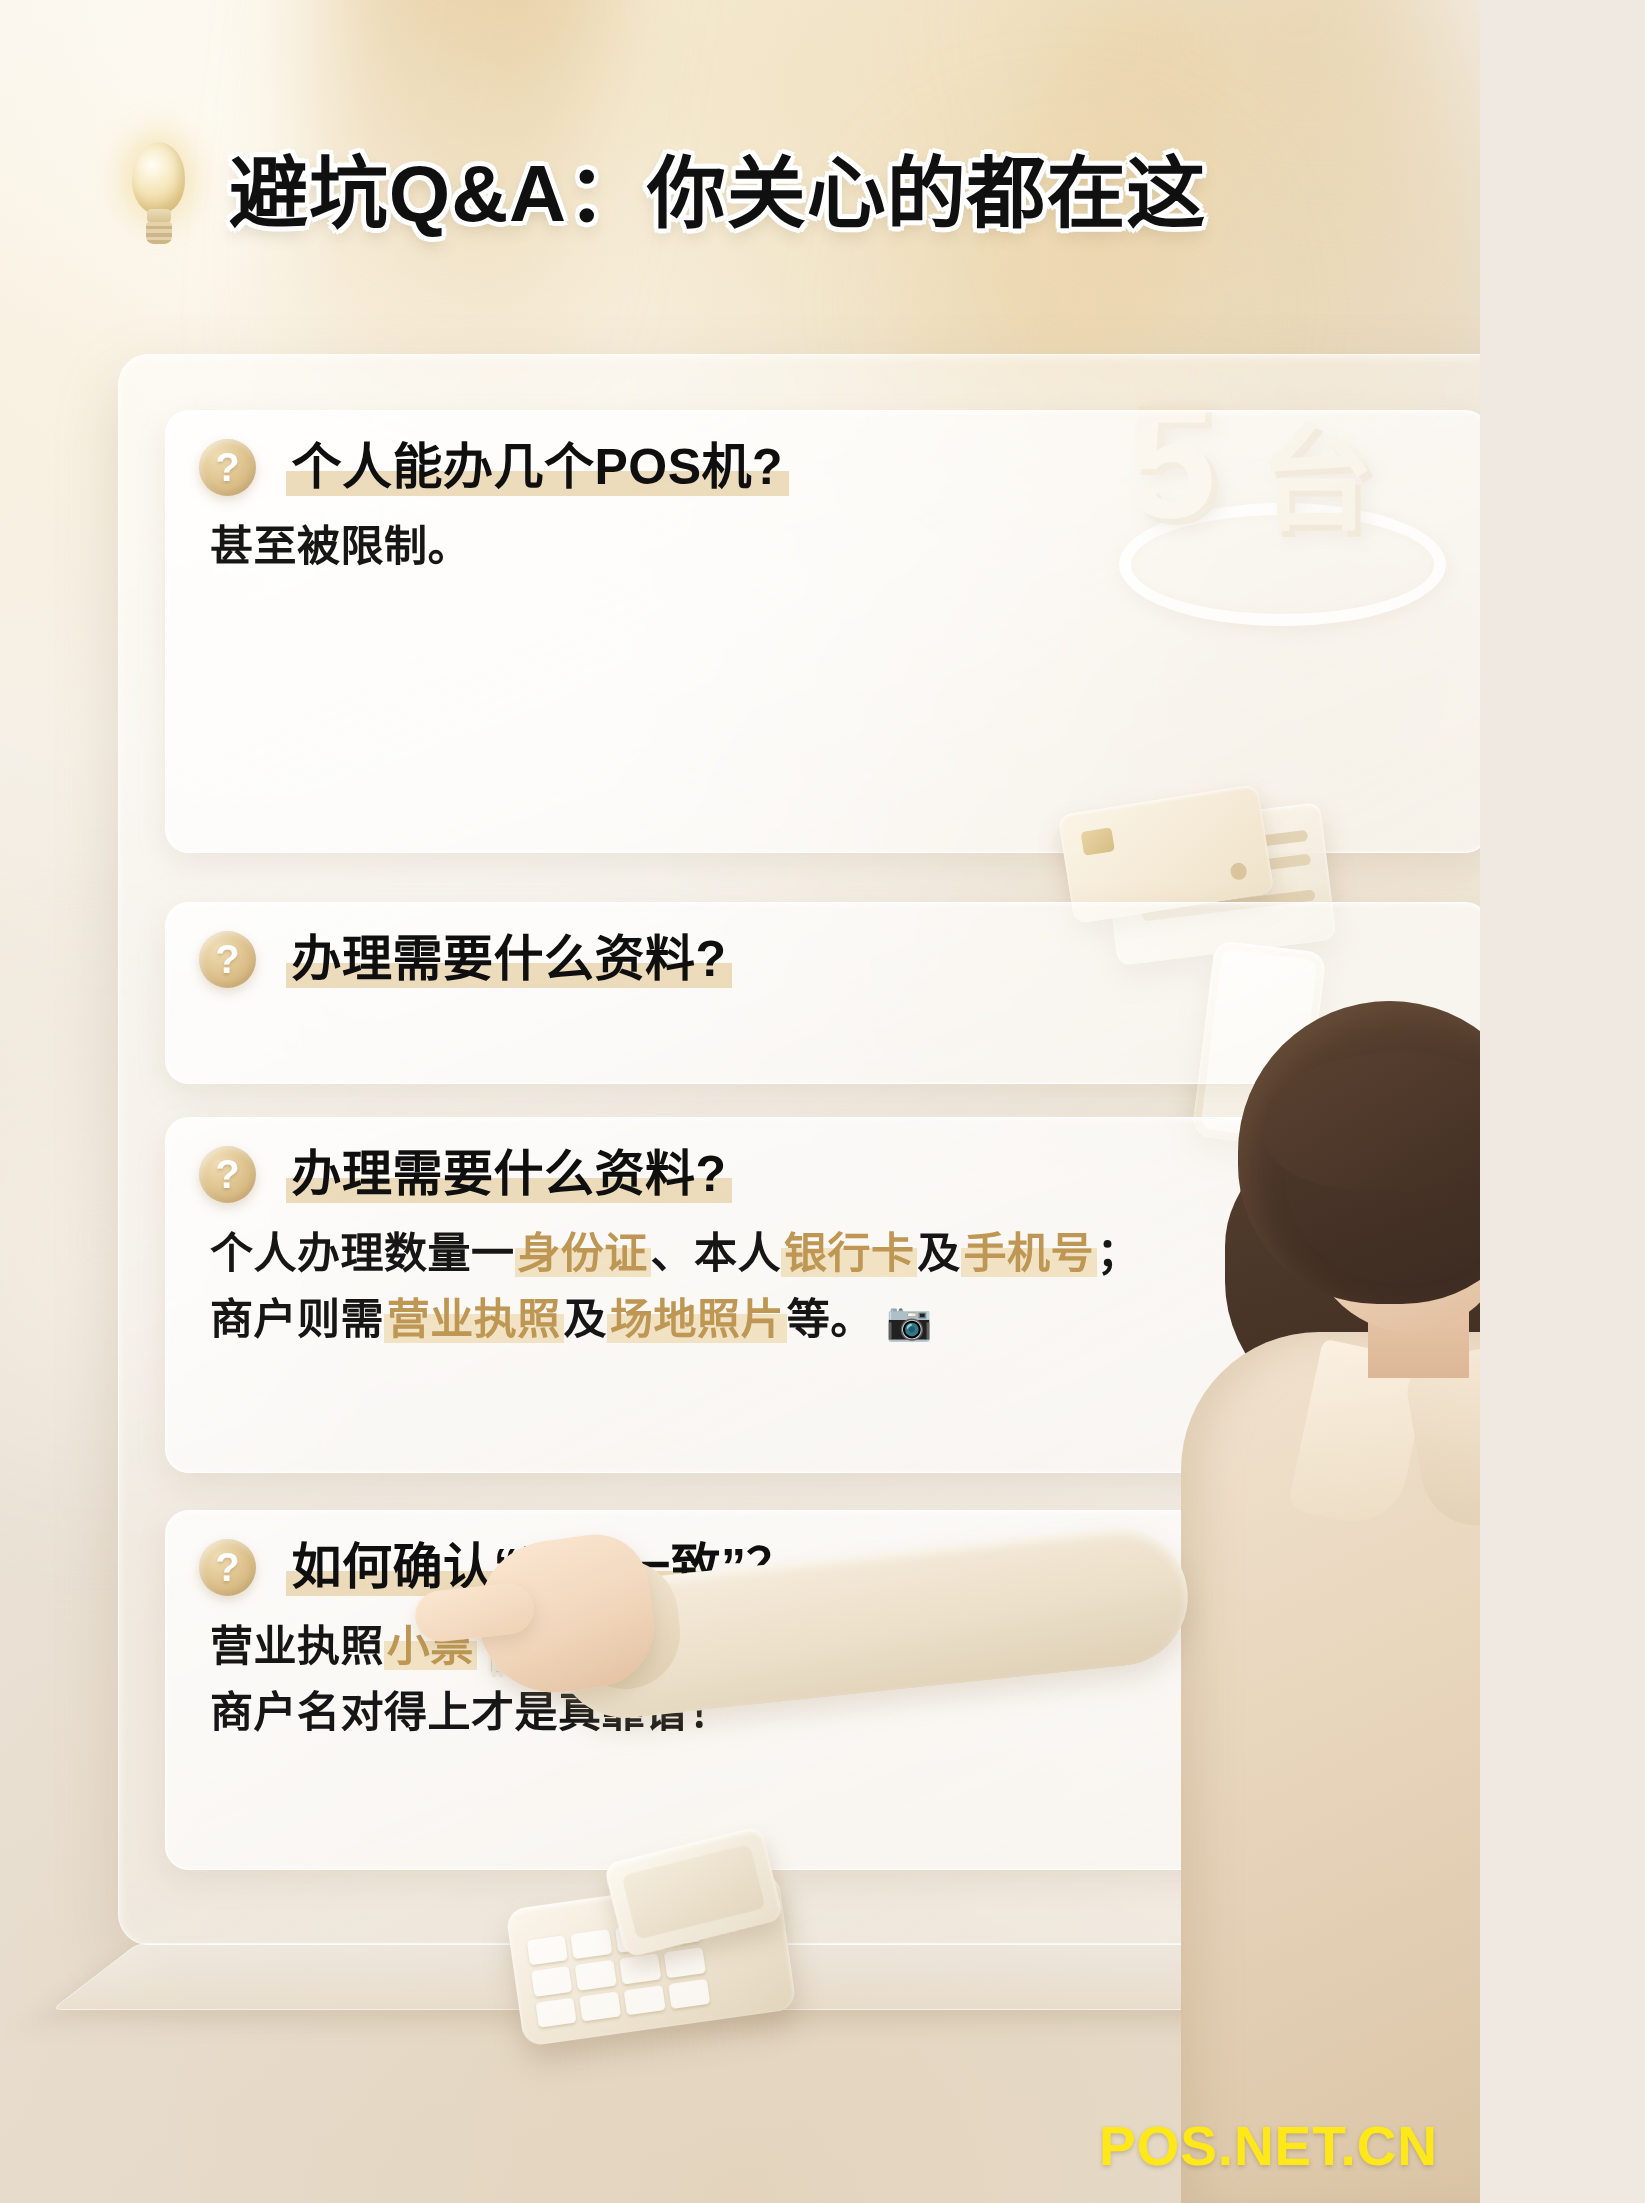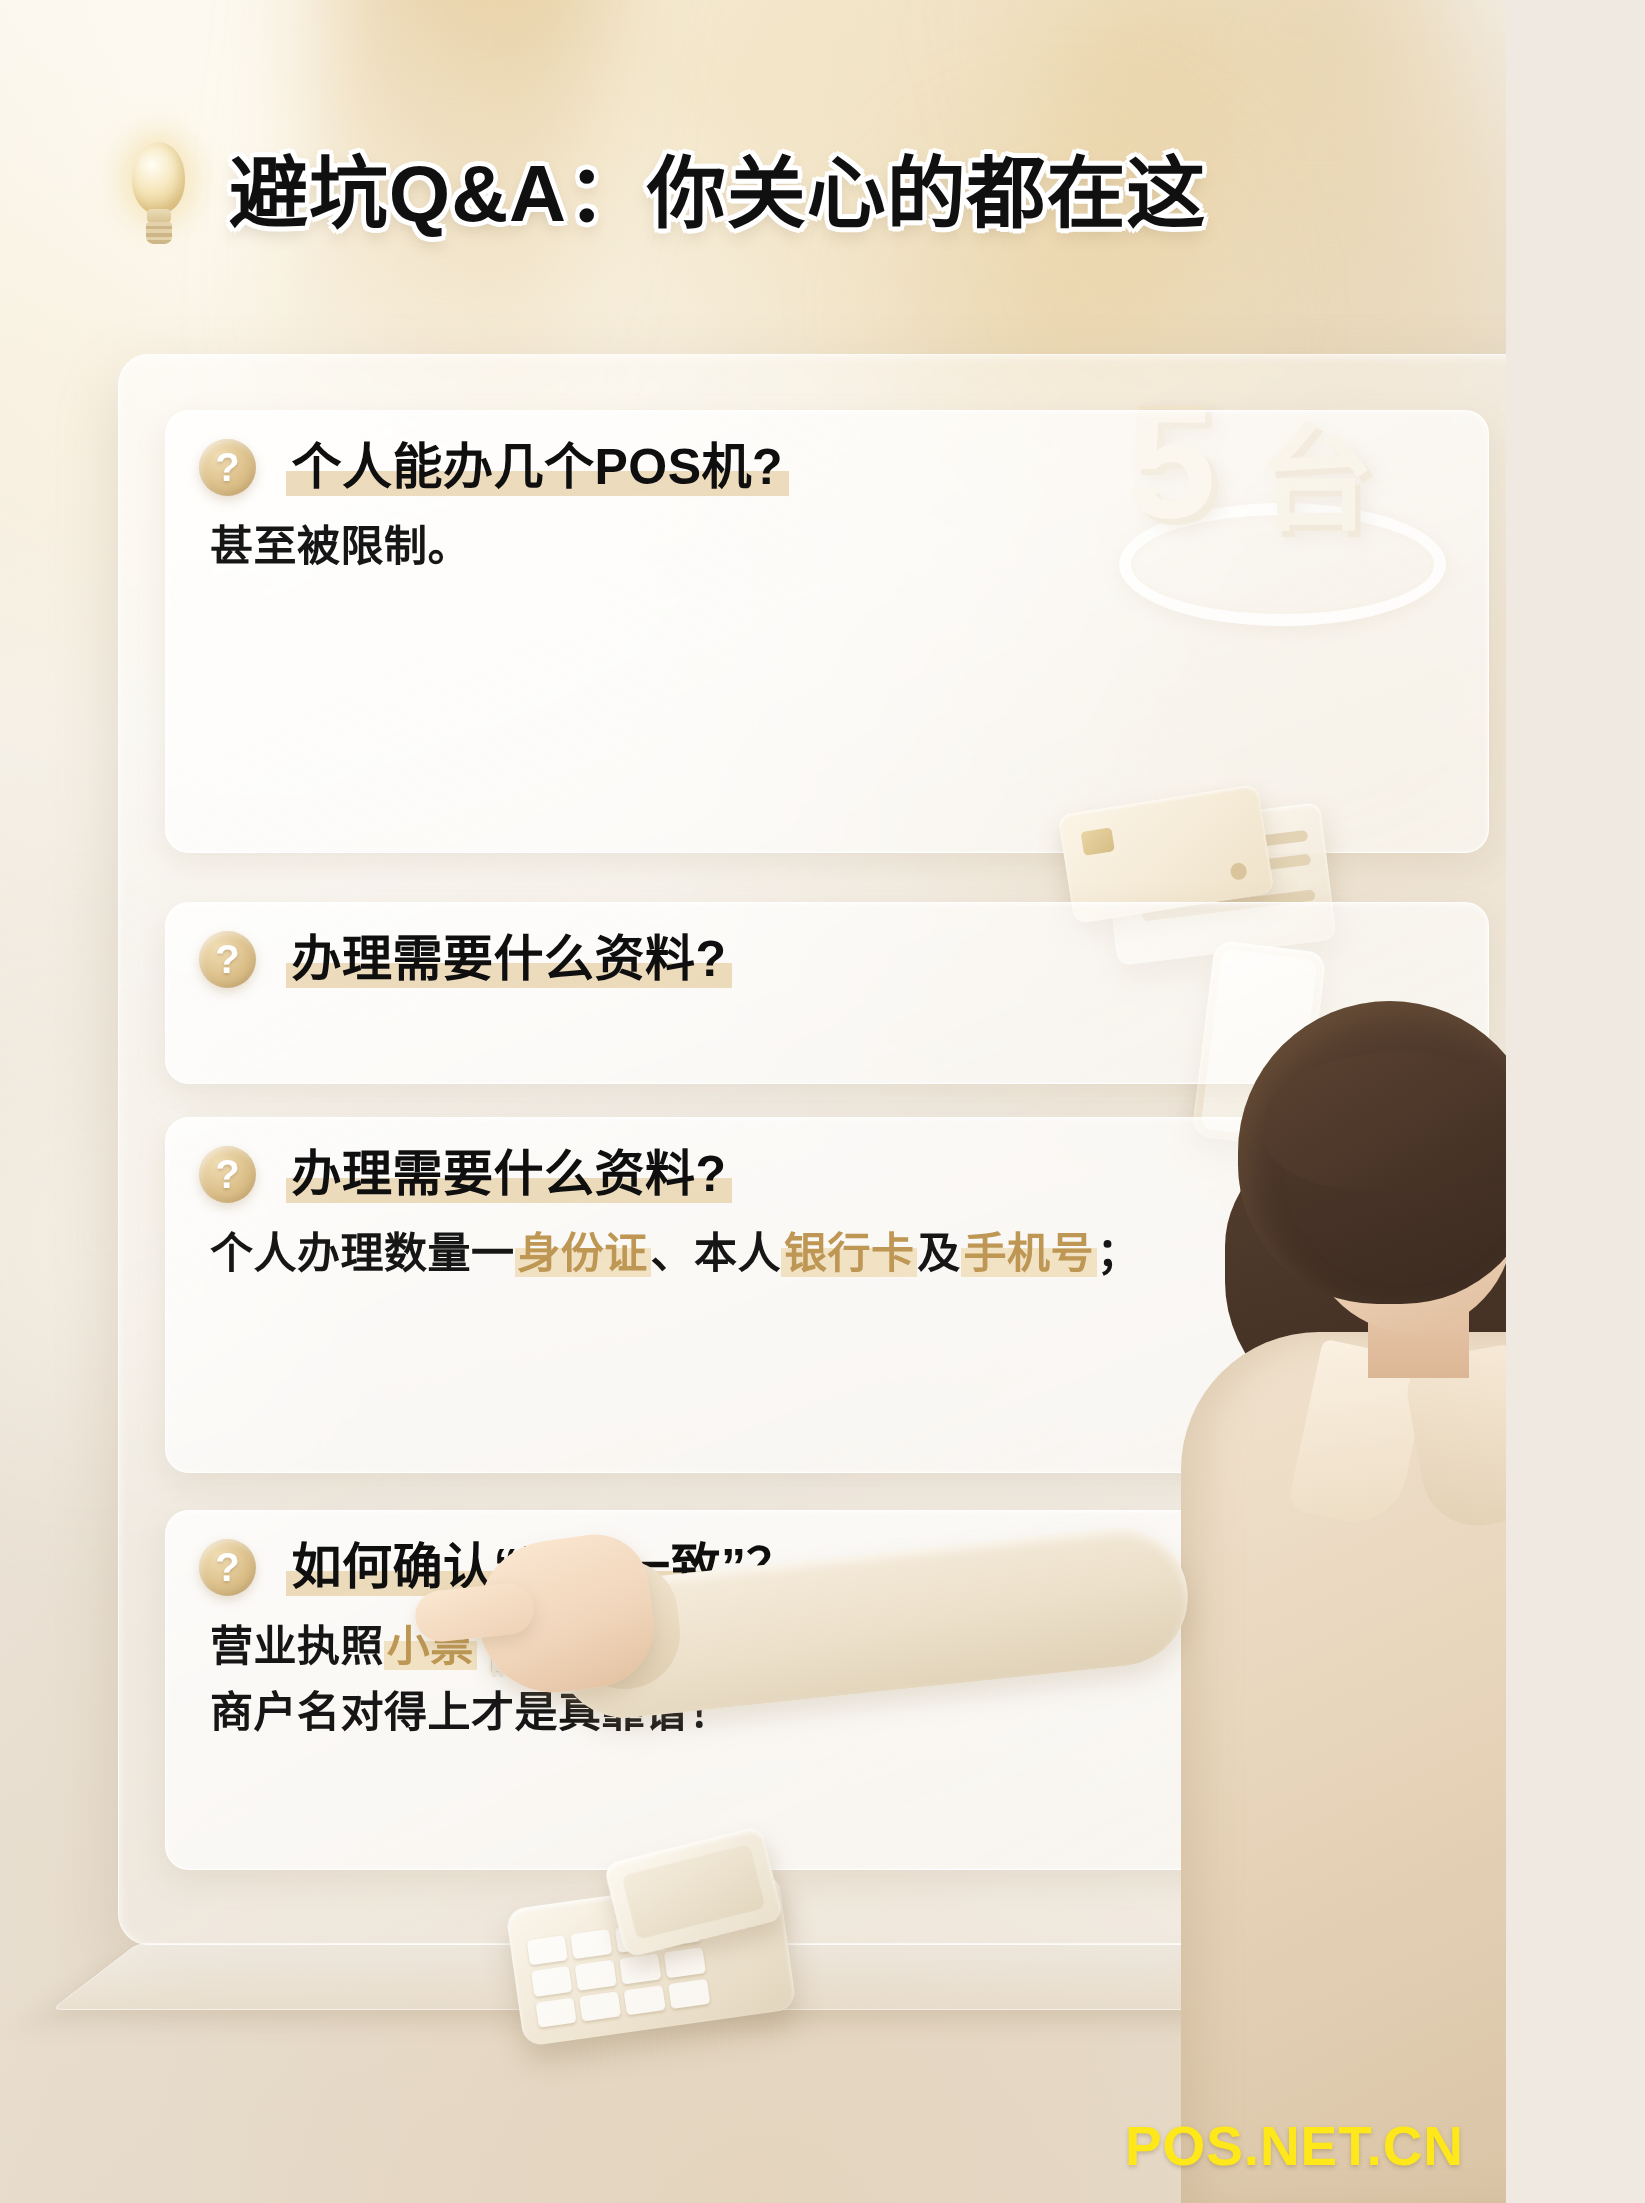--- a/index.html
+++ b/index.html
@@ -1,21 +1,21 @@
 <!DOCTYPE html>
 <html lang="zh-CN" style="font-size:14.7px"><head>
 <meta charset="utf-8">
 <style>
   html,body{margin:0;padding:0;}
   body{
     width:1646px;height:2204px;overflow:hidden;
     font-family:"Liberation Sans","DejaVu Sans",sans-serif;
     background:#efe9e1;
   }
-  .stage{position:relative;width:1480px;height:2204px;overflow:hidden;padding-left:26px;}
+  .stage{position:relative;width:1480px;height:2204px;overflow:hidden;}
 
   
   .bg{position:absolute;inset:0;
     background:
       radial-gradient(130% 90% at 18% 6%, rgba(255,252,244,.95) 0%, rgba(255,252,244,0) 55%),
       radial-gradient(60% 38% at 46% 4%, rgba(226,196,134,.85) 0%, rgba(226,196,134,0) 62%),
       radial-gradient(48% 30% at 72% 7%, rgba(238,216,171,.75) 0%, rgba(238,216,171,0) 65%),
       radial-gradient(55% 25% at 8% 16%, rgba(231,203,146,.5) 0%, rgba(231,203,146,0) 70%),
       radial-gradient(70% 45% at 88% 30%, rgba(214,183,129,.45) 0%, rgba(214,183,129,0) 68%),
       radial-gradient(90% 60% at 50% 100%, rgba(225,205,175,.55) 0%, rgba(225,205,175,0) 70%),
@@ -253,20 +253,24 @@
 
   <div class="qcard c3">
     <div class="qhead">
       <div class="qmark">?</div>
       <div class="qtitle">办理需要什么资料?</div>
     </div>
     <div class="qbody">
       <div class="row">
         <span>个人办理数量一</span><span class="hl">身份证</span><span>、本人</span><span class="hl">银行卡</span><span>及</span><span class="hl">手机号</span><span>；</span>
       </div>
+      <div class="row">
+        <span>商户则需</span><span class="hl">营业执照</span><span>及</span><span class="hl">场地照片</span><span>等。</span>
+        <span class="emo">📷</span>
+      </div>
     </div>
   </div>
 
   <div class="qcard c4">
     <div class="qhead">
       <div class="qmark">?</div>
       <div class="qtitle">如何确认“三单一致”？</div>
     </div>
     <div class="qbody">
       <div class="row">

